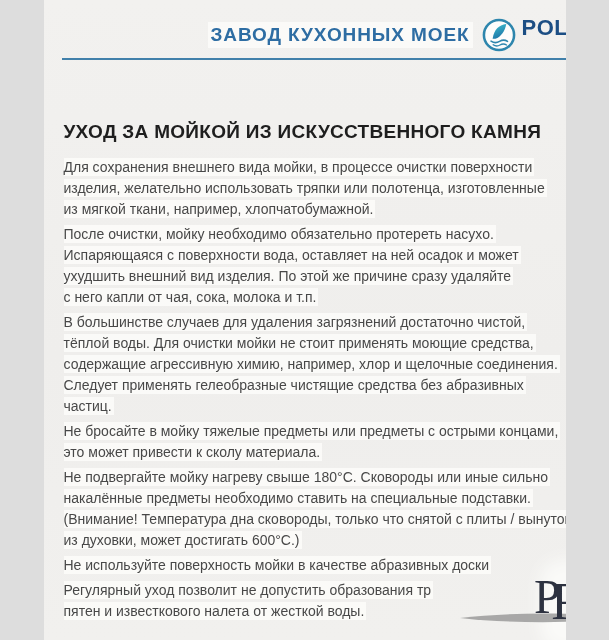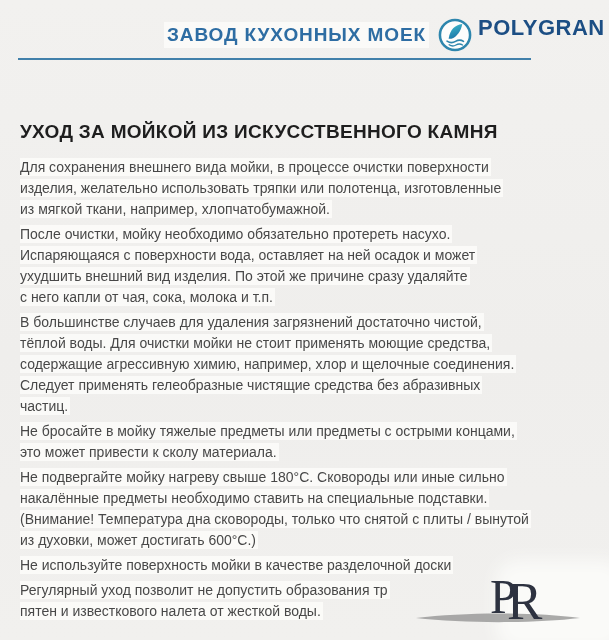--- a/index.html
+++ b/index.html
@@ -1,18 +1,18 @@
 <!DOCTYPE html>
 <html><head>
 <meta charset="utf-8">
 <style>
   html, body { margin: 0; padding: 0; background: #dddddd; }
   .page {
     position: relative;
-    width: 609px;
+    width: 522px;
     height: 640px;
     margin: 0 auto;
     background: linear-gradient(180deg, #f2f1ef 0%, #efeeec 55%, #f1f0ee 100%);
     overflow: hidden;
     font-family: "Liberation Sans", "DejaVu Sans", sans-serif;
   }
 
   
   .brand {
     position: absolute;
@@ -158,21 +158,21 @@
 тёплой воды. Для очистки мойки не стоит применять моющие средства,
 содержащие агрессивную химию, например, хлор и щелочные соединения.
 Следует применять гелеобразные чистящие средства без абразивных
 частиц.</span></p>
     <p class="para"><span class="hl">Не бросайте в мойку тяжелые предметы или предметы с острыми концами,
 это может привести к сколу материала.</span></p>
     <p class="para"><span class="hl">Не подвергайте мойку нагреву свыше 180°C. Сковороды или иные сильно
 накалённые предметы необходимо ставить на специальные подставки.
 (Внимание! Температура дна сковороды, только что снятой с плиты / вынутой
 из духовки, может достигать 600°C.)</span></p>
-    <p class="para"><span class="hl">Не используйте поверхность мойки в качестве разделочной доски</span></p>
+    <p class="para"><span class="hl">Не используйте поверхность мойки в качестве абразивных доски</span></p>
     <p class="para"><span class="hl">Регулярный уход позволит не допустить образования тр
 пятен и известкового налета от жесткой воды.</span></p>
   </div>
 
   <div class="wm-blob"></div>
   <svg class="wm-svg" viewBox="0 0 172 62">
     <path d="M4,52 C52,46 122,46 168,52 C122,57.5 52,57.5 4,52 Z" fill="#8f8f8f" opacity="0.75"></path>
     <text x="78" y="47" font-size="48">P</text>
     <text x="95" y="53" font-size="53">R</text>
   </svg>

